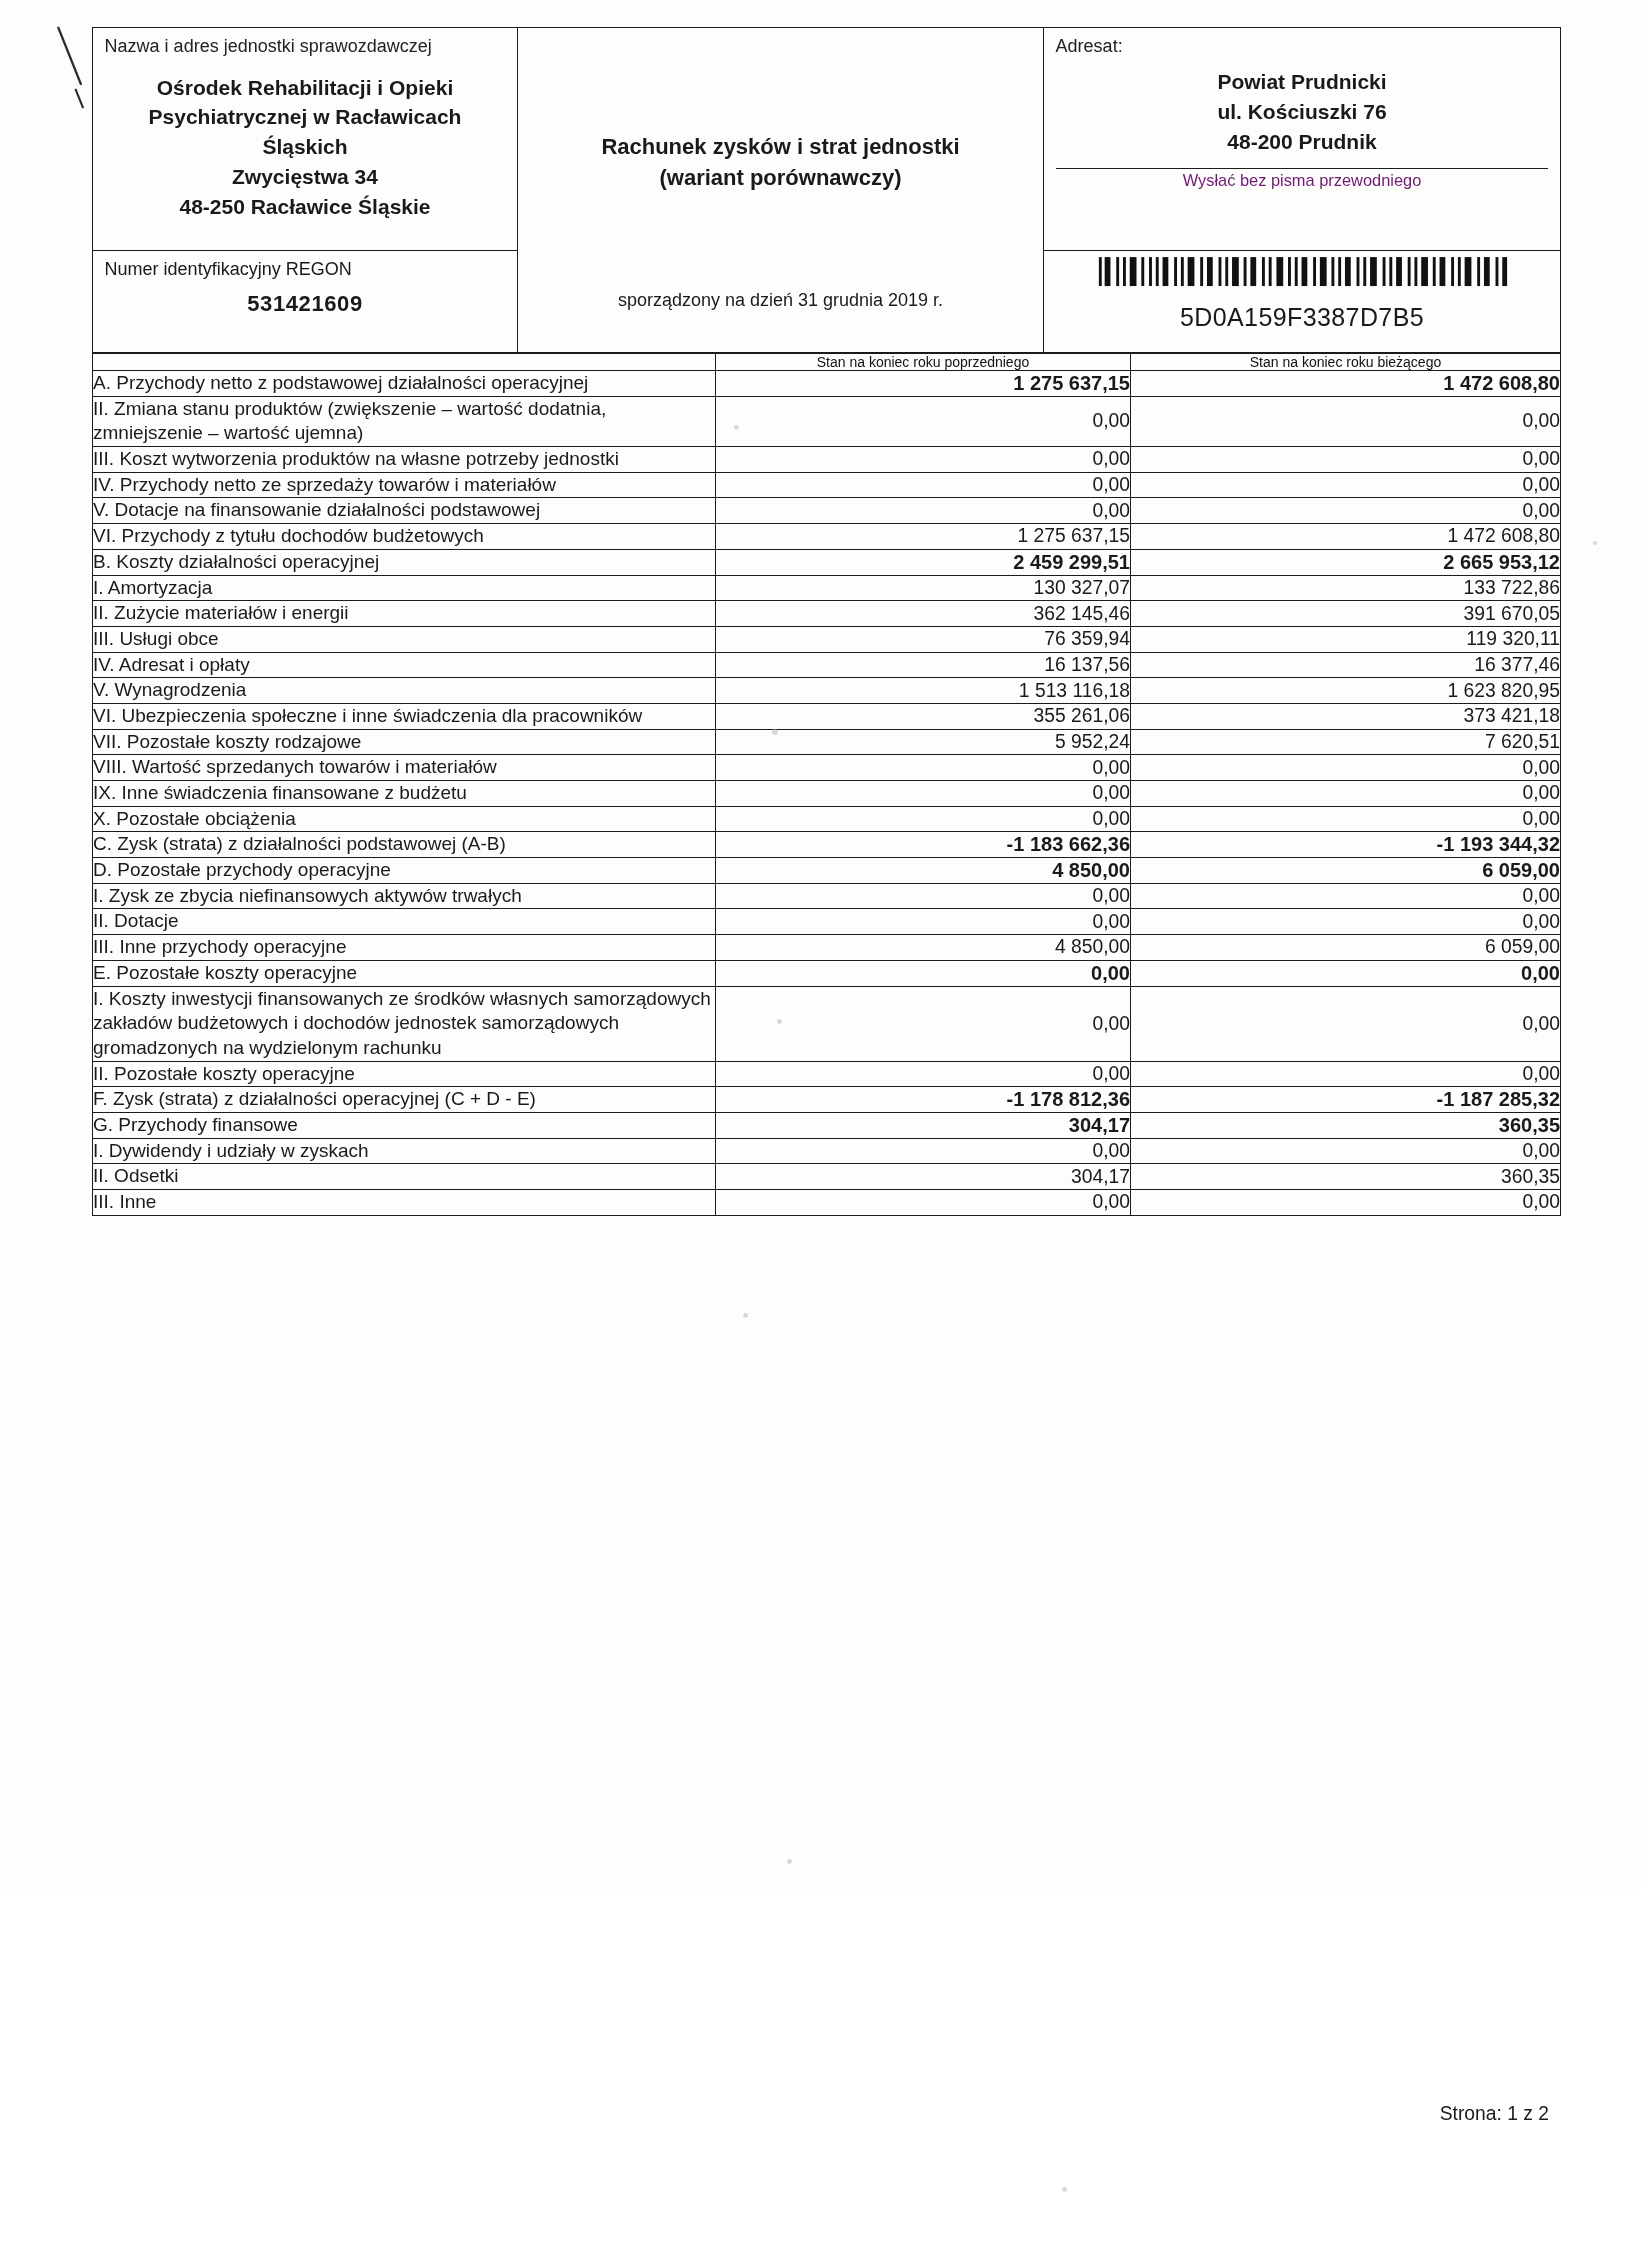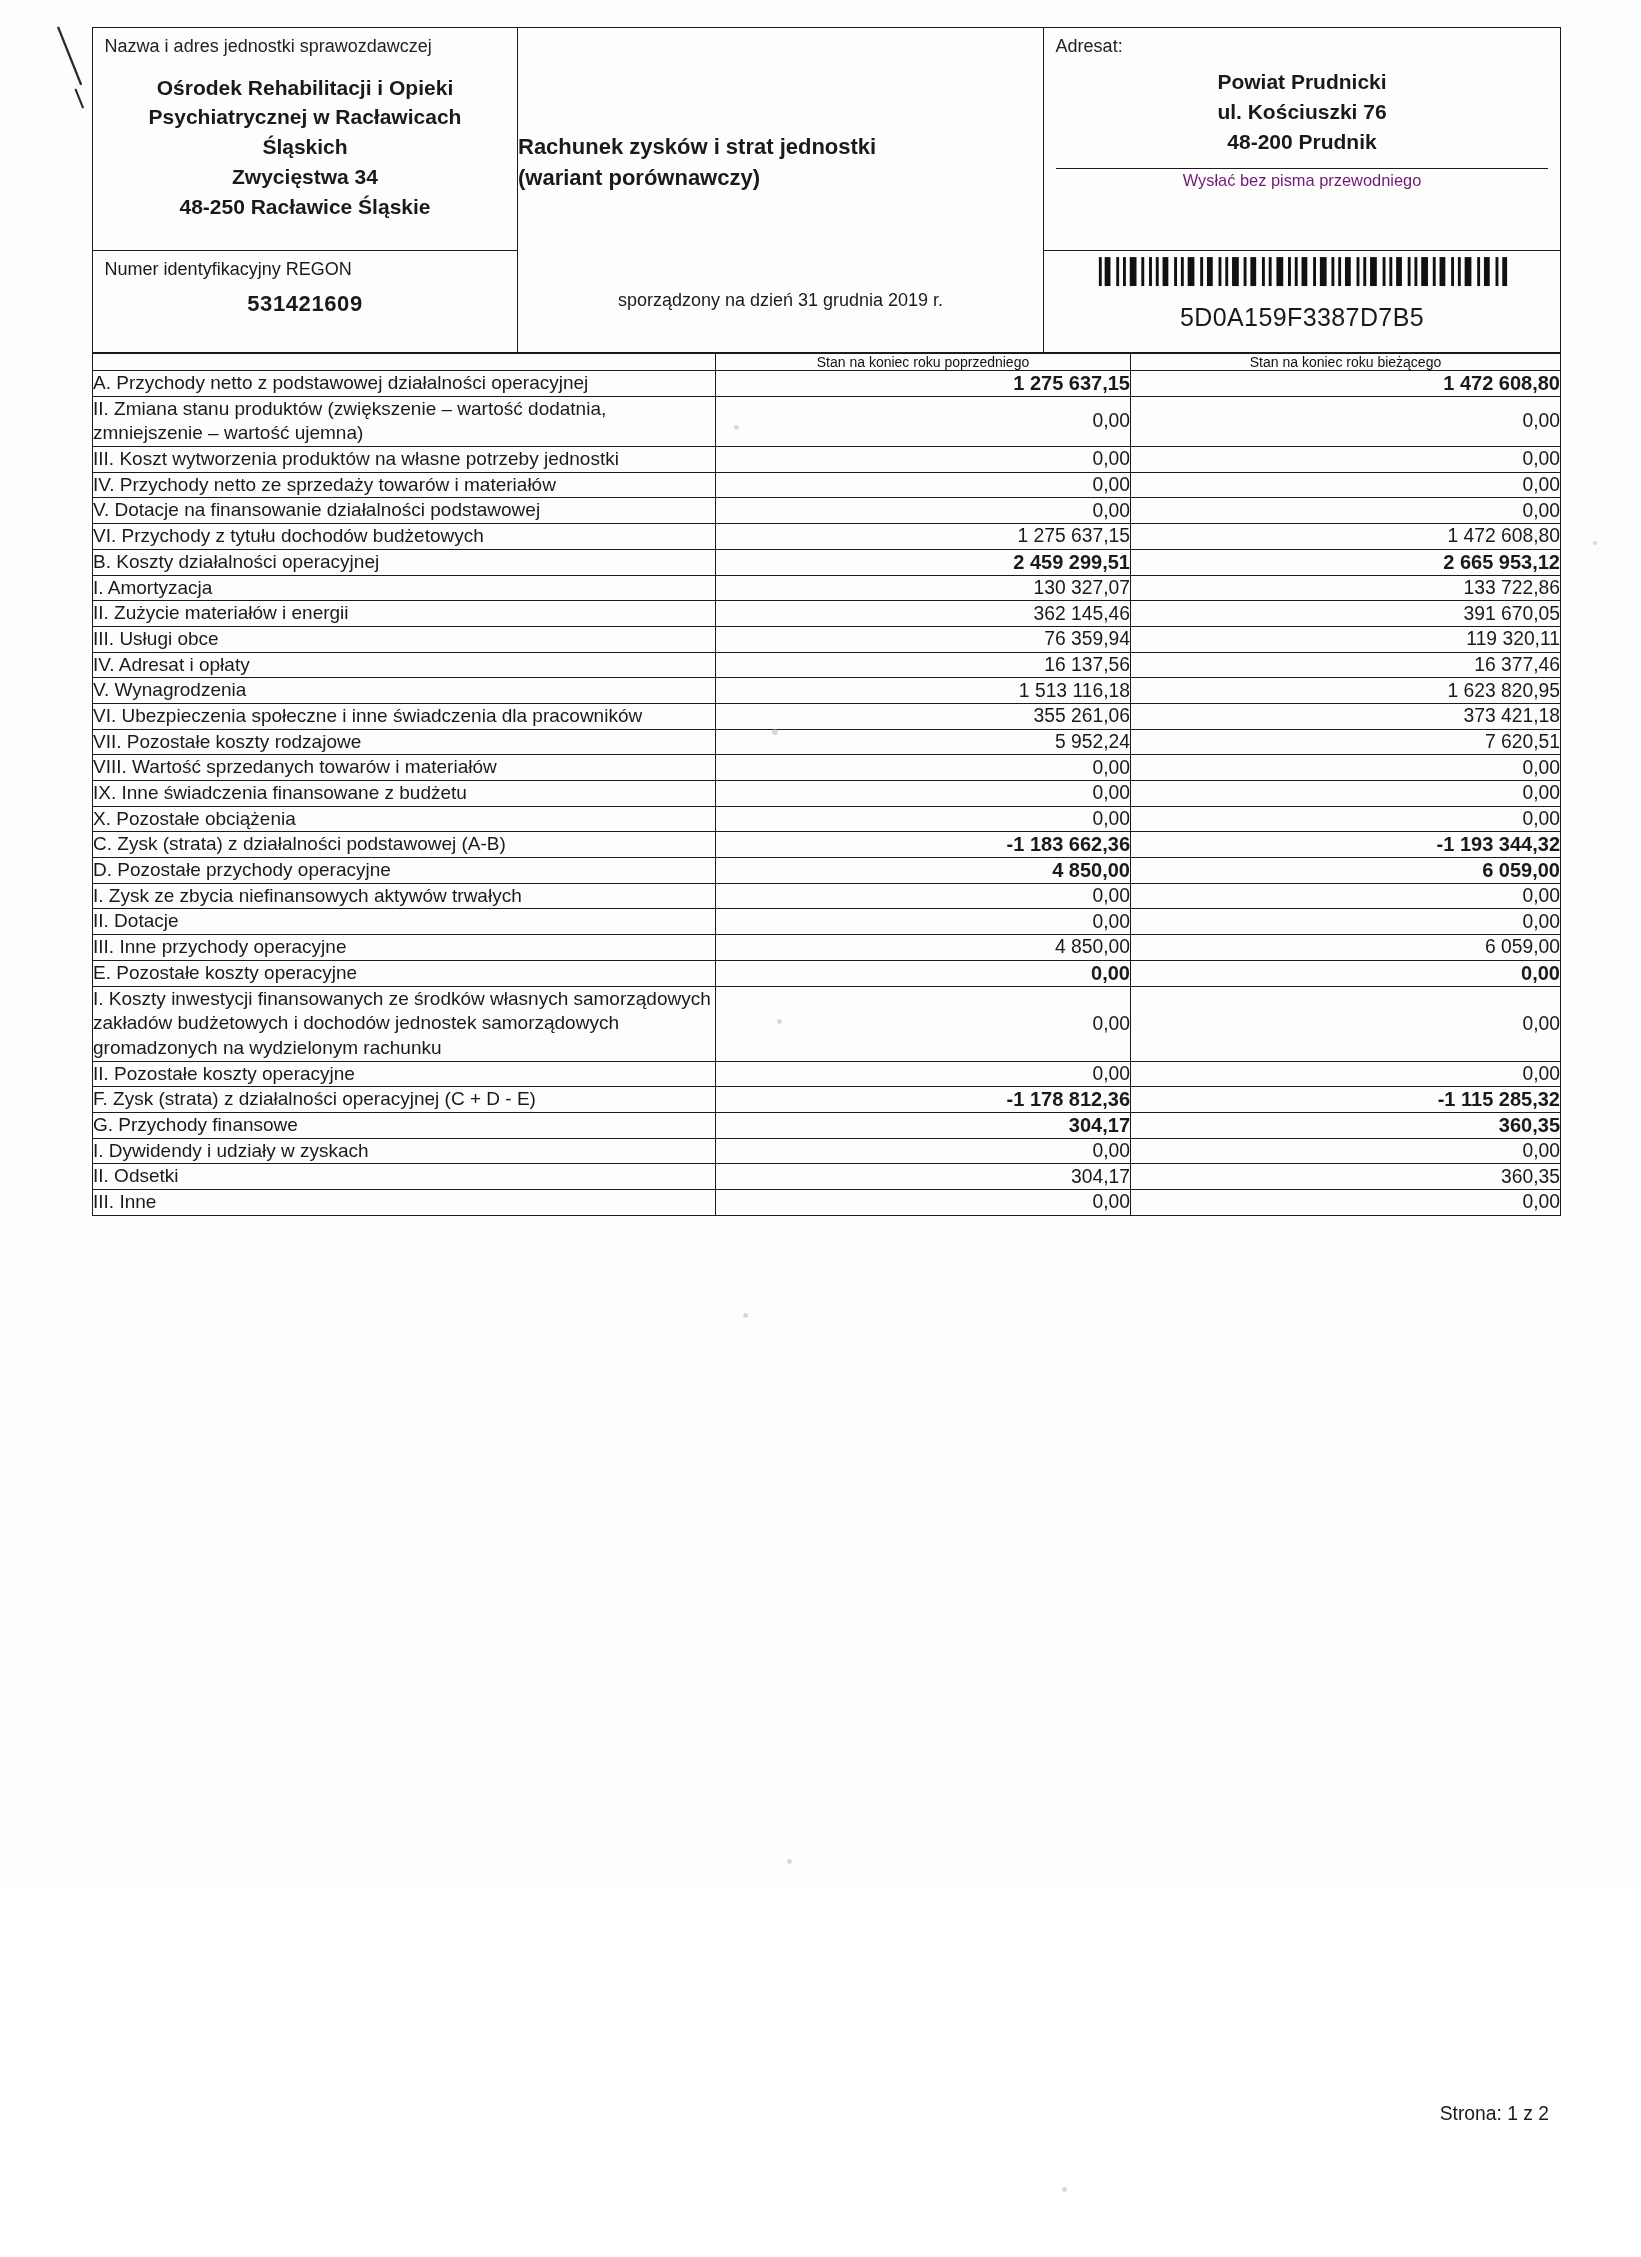--- a/index.html
+++ b/index.html
@@ -66,21 +66,21 @@
   }
   .unitname {
     text-align: center;
     font-weight: bold;
     font-size: 21px;
     line-height: 1.42;
     margin-top: 15.4px;
     margin-bottom: 17px;
   }
   .doctitle {
-    text-align: left;
+    text-align: center;
     font-weight: bold;
     font-size: 22px;
     line-height: 1.4;
   }
   .titlecell {
     position: relative;
     height: 100%;
   }
   .addr-name {
     text-align: center;
@@ -429,21 +429,21 @@
             <td class="val">0,00</td>
           </tr>
           <tr>
             <td class="rowlabel">II. Pozostałe koszty operacyjne</td>
             <td class="val">0,00</td>
             <td class="val">0,00</td>
           </tr>
           <tr>
             <td class="rowlabel b">F. Zysk (strata) z działalności operacyjnej (C + D - E)</td>
             <td class="val b">-1 178 812,36</td>
-            <td class="val b">-1 115 285,32</td>
+            <td class="val b">-1 187 285,32</td>
           </tr>
           <tr>
             <td class="rowlabel b">G. Przychody finansowe</td>
             <td class="val b">304,17</td>
             <td class="val b">360,35</td>
           </tr>
           <tr>
             <td class="rowlabel">I. Dywidendy i udziały w zyskach</td>
             <td class="val">0,00</td>
             <td class="val">0,00</td>

